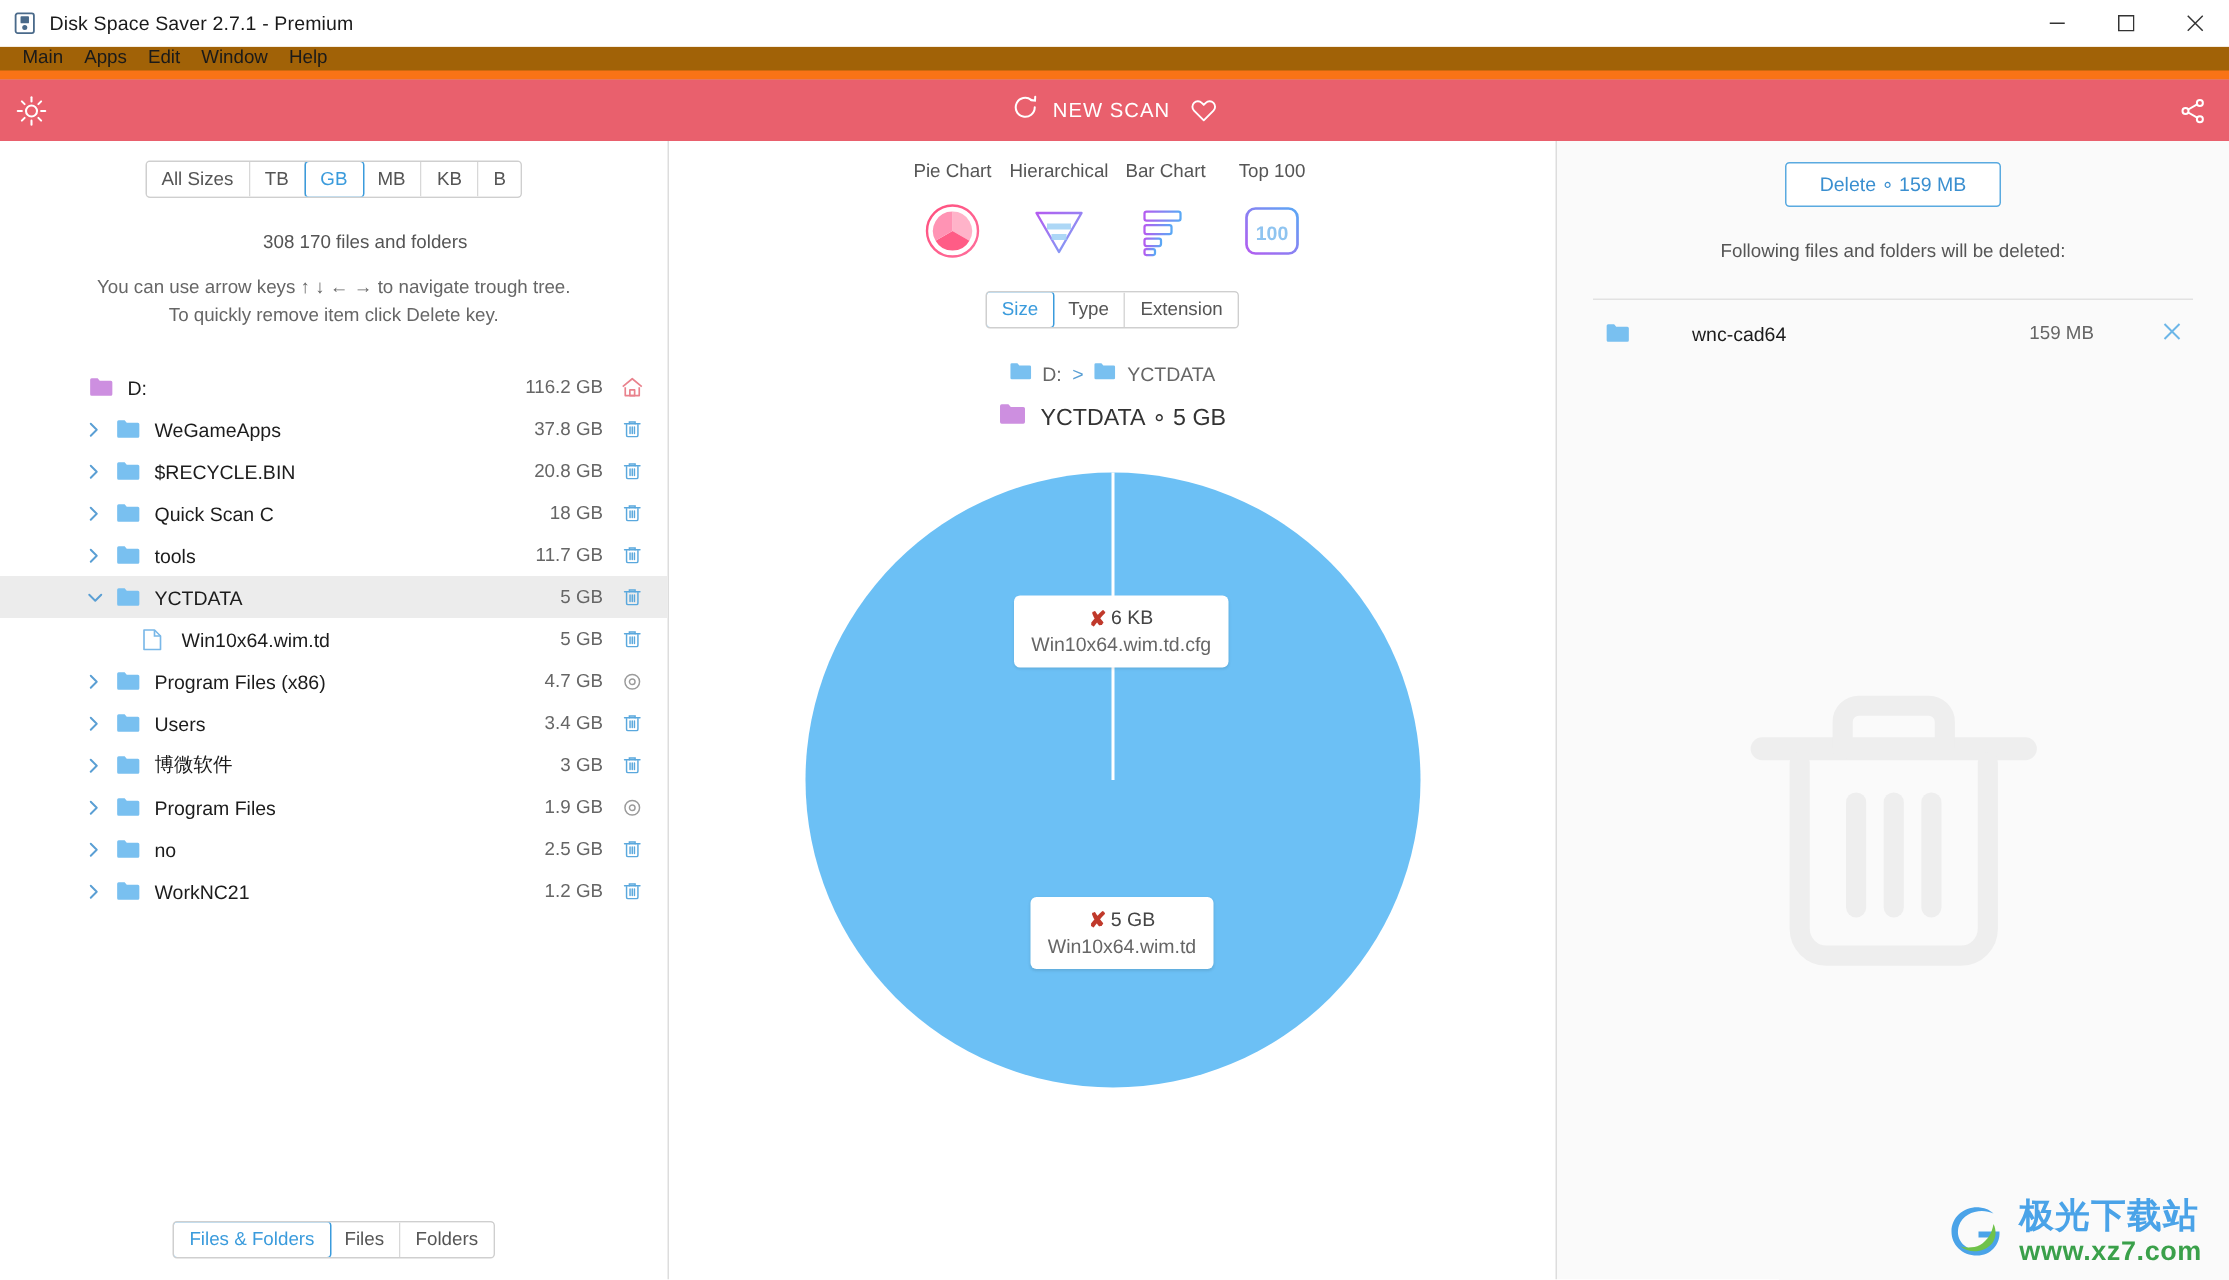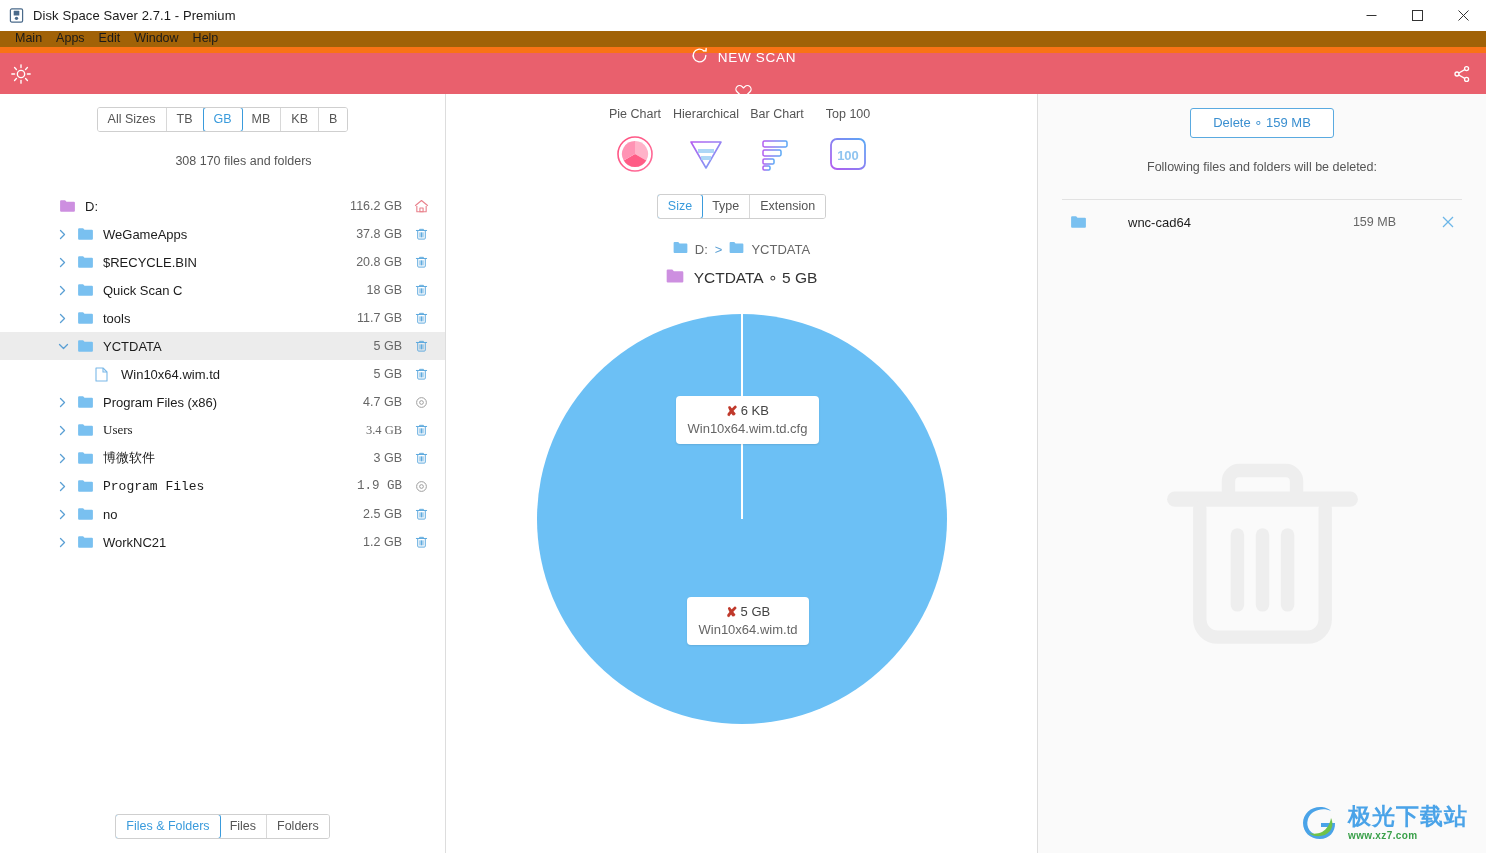--- a/index.html
+++ b/index.html
@@ -35,21 +35,21 @@
   }
 
   
   .toolbar {
     height: 41px; background: #e9606d; display: flex; align-items: center;
     position: relative; flex: none;
   }
   .tb-left { position: absolute; left: 10px; display: flex; align-items: center; }
   .tb-center {
     position: absolute; left: 0; right: 0; display: flex;
-    align-items: center; justify-content: center; gap: 13px; flex-direction: column;
+    align-items: center; justify-content: center; gap: 13px;
   }
   .tb-right { position: absolute; right: 14px; display: flex; align-items: center; }
   .newscan-group { display: flex; align-items: center; gap: 9px; cursor: default; }
   .newscan-label {
     color: #ffffff; font-size: 13.5px; letter-spacing: 0.7px; font-weight: 400;
   }
   .icon-btn { display: flex; align-items: center; justify-content: center; cursor: default; }
 
   
   .body { flex: 1; display: flex; background: #ffffff; min-height: 0; }
@@ -155,21 +155,21 @@
     position: absolute; left: 0; right: 0; top: 355px;
     display: flex; justify-content: center; pointer-events: none;
   }
 
   .watermark {
     position: absolute; right: 18px; bottom: 10px; display: flex; align-items: center; gap: 5px;
     pointer-events: none;
   }
   .wm-text { display: flex; flex-direction: column; line-height: 1; }
   .wm-cn { font-size: 23px; font-weight: bold; color: #4aa3e8; letter-spacing: 1px; }
-  .wm-url { font-size: 10px; font-weight: bold; color: #3aa04a; letter-spacing: 0.4px; margin-top: 3px; }
+  .wm-url { font-size: 18px; font-weight: bold; color: #3aa04a; letter-spacing: 0.4px; margin-top: 3px; }
 </style>
 </head>
 <body>
 
 <div class="app">
 
   <div class="titlebar">
     <span class="title-icon">
       <svg width="15" height="15" viewBox="0 0 16 16">
         <rect x="1.5" y="1" width="13" height="14" rx="1.5" fill="none" stroke="#4a6a8a" stroke-width="1.3"></rect>
@@ -257,20 +257,24 @@
       <div class="left-top">
         <div class="seg">
           <div class="sbtn">All Sizes</div>
           <div class="sbtn">TB</div>
           <div class="sbtn active">GB</div>
           <div class="sbtn">MB</div>
           <div class="sbtn">KB</div>
           <div class="sbtn">B</div>
         </div>
         <div class="files-count">308 170 files and folders</div>
+        <div class="hint">
+          <div>You can use arrow keys ↑ ↓ ← → to navigate trough tree.</div>
+          <div>To quickly remove item click Delete key.</div>
+        </div>
       </div>
 
       <div class="tree" id="tree">
           <div class="tree-row" style="padding-left: 40px;">
             <span class="tw-arrow"></span>
             <span class="tw-icon">
               <svg width="17" height="14" viewBox="0 0 16 14">
                 <path d="M0.6 2.2a1 1 0 0 1 1-1h4l1.4 1.6h7.4a1 1 0 0 1 1 1v8a1 1 0 0 1-1 1H1.6a1 1 0 0 1-1-1Z" fill="#cd8fe0"></path>
               </svg>
             </span>
@@ -438,21 +442,21 @@
             </span>
             <span class="tw-name">Program Files (x86)</span>
             <span class="tw-size">4.7 GB</span>
             <span class="tw-act">
               <svg width="13" height="13" viewBox="0 0 16 16" fill="none" stroke="#9b9b9b" stroke-width="1.2">
                 <circle cx="8" cy="8" r="6"></circle>
                 <circle cx="8" cy="8" r="2.3"></circle>
               </svg>
             </span>
           </div>
-          <div class="tree-row" style="padding-left: 58px; font-family: Liberation Serif, serif;">
+          <div class="tree-row" style="padding-left: 58px;">
             <span class="tw-arrow">
               <svg width="9" height="11" viewBox="0 0 9 11" fill="none" stroke="#5a9fd4" stroke-width="1.3" stroke-linecap="round" stroke-linejoin="round">
                 <polyline points="2.5,1.5 6.5,5.5 2.5,9.5"></polyline>
               </svg>
             </span>
             <span class="tw-icon">
               <svg width="17" height="14" viewBox="0 0 16 14">
                 <path d="M0.6 2.2a1 1 0 0 1 1-1h4l1.4 1.6h7.4a1 1 0 0 1 1 1v8a1 1 0 0 1-1 1H1.6a1 1 0 0 1-1-1Z" fill="#79c0f0"></path>
               </svg>
             </span>
@@ -486,21 +490,21 @@
               <svg width="13" height="14" viewBox="0 0 24 24" fill="none" stroke="#5aa8dd" stroke-width="1.8" stroke-linecap="round">
                 <line x1="2.5" y1="5.5" x2="21.5" y2="5.5"></line>
                 <path d="M8.5 5.5V3.4h7v2.1"></path>
                 <path d="M5 6.6v13a1.8 1.8 0 0 0 1.8 1.8h10.4a1.8 1.8 0 0 0 1.8-1.8V6.6"></path>
                 <line x1="9.3" y1="9.6" x2="9.3" y2="17.6"></line>
                 <line x1="12" y1="9.6" x2="12" y2="17.6"></line>
                 <line x1="14.7" y1="9.6" x2="14.7" y2="17.6"></line>
               </svg>
             </span>
           </div>
-          <div class="tree-row" style="padding-left: 58px; font-family: Liberation Mono, monospace;">
+          <div class="tree-row" style="padding-left: 58px;">
             <span class="tw-arrow">
               <svg width="9" height="11" viewBox="0 0 9 11" fill="none" stroke="#5a9fd4" stroke-width="1.3" stroke-linecap="round" stroke-linejoin="round">
                 <polyline points="2.5,1.5 6.5,5.5 2.5,9.5"></polyline>
               </svg>
             </span>
             <span class="tw-icon">
               <svg width="17" height="14" viewBox="0 0 16 14">
                 <path d="M0.6 2.2a1 1 0 0 1 1-1h4l1.4 1.6h7.4a1 1 0 0 1 1 1v8a1 1 0 0 1-1 1H1.6a1 1 0 0 1-1-1Z" fill="#79c0f0"></path>
               </svg>
             </span>

